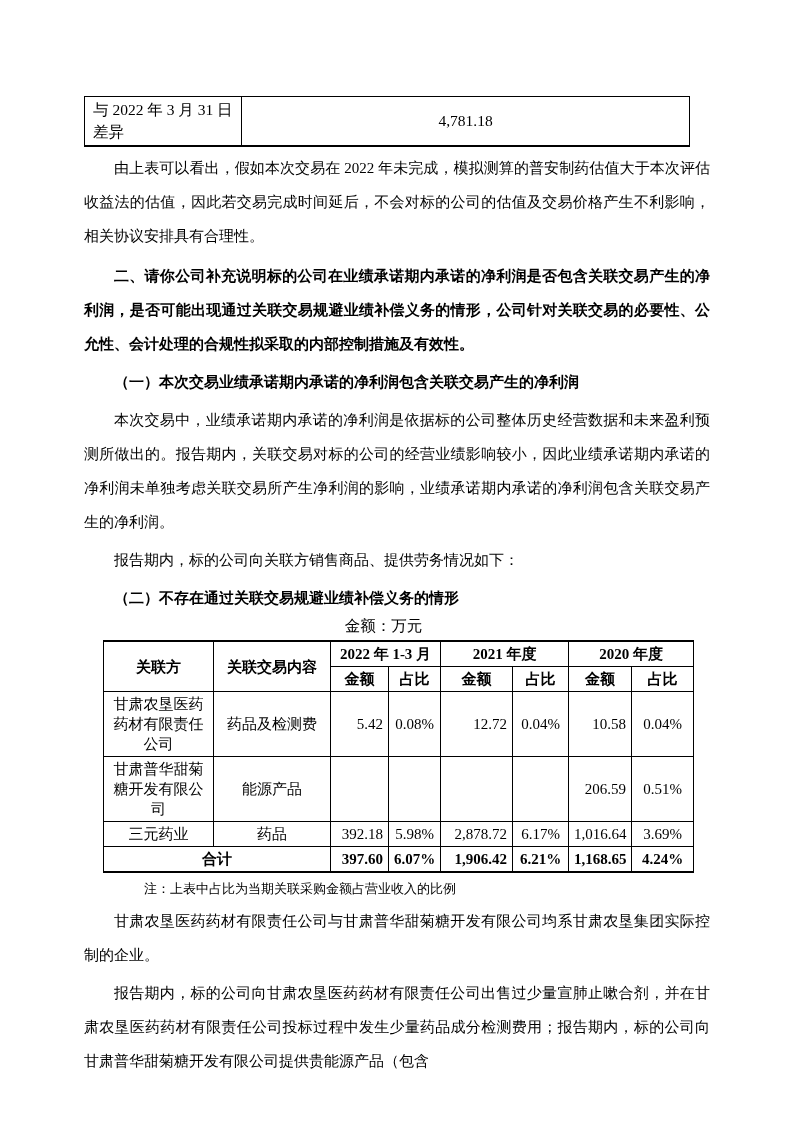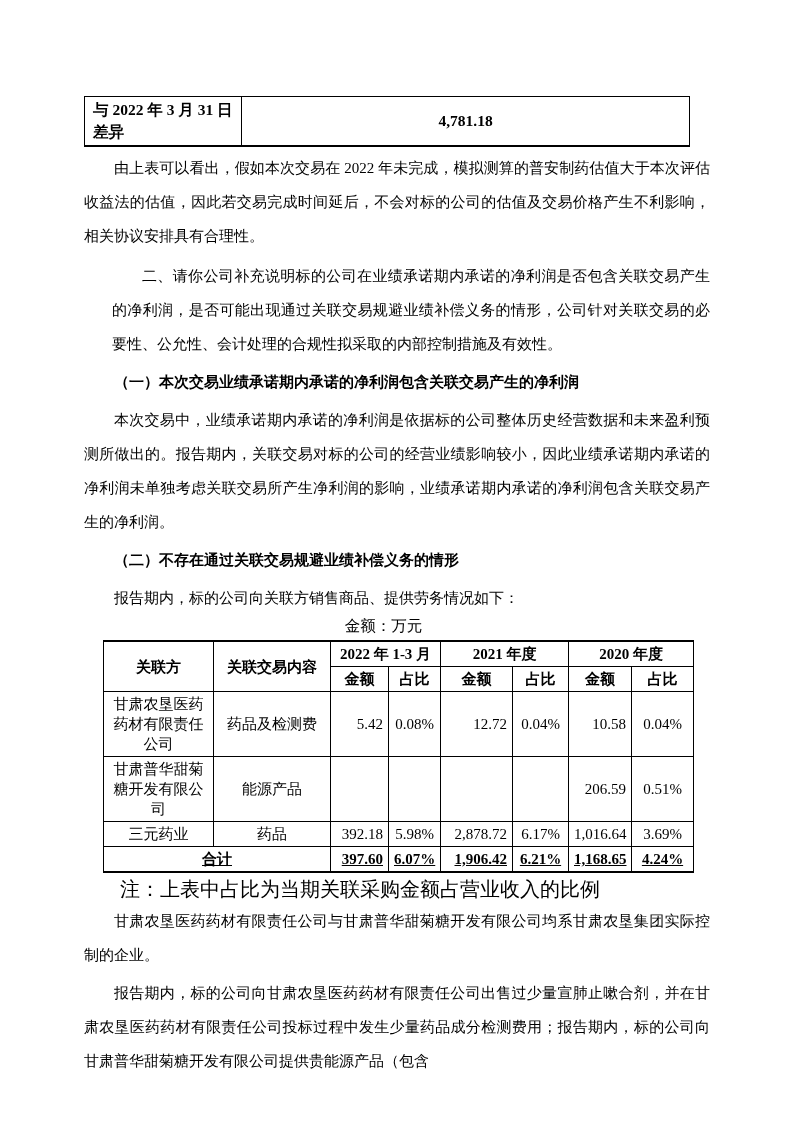--- a/index.html
+++ b/index.html
@@ -7,66 +7,66 @@
     width: 793px; height: 1122px;
     background: #ffffff; color: #000;
     font-family: "Liberation Serif", "DejaVu Serif", serif;
     overflow: hidden;
   }
   .doc { padding: 96px 83px 0 84px; }
 
   
   .frag-table {
     width: 606px; border-collapse: collapse; table-layout: fixed;
-    font-size: 15.5px; font-weight: bold;
+    font-size: 15.5px; font-weight: normal;
   }
   .frag-table td {
     border: 1px solid #000;
     border-bottom: 2.5px solid #000;
     padding: 2px 8px; line-height: 22px;
   }
   .frag-label { width: 140px; text-align: left; }
   .frag-value { text-align: center; }
 
   
   .para {
     font-size: 15px; line-height: 34px;
     text-align: justify; text-indent: 2em;
     margin: 4px 0 0 0;
   }
-  .h-main { font-weight: normal; margin-top: 6px; margin-left: 28px; }
+  .h-main { font-weight: bold; margin-top: 6px; }
   .h-sub  { font-weight: bold; }
   .amount-unit {
     font-size: 15.5px; line-height: 22px;
     text-align: center; margin: 0 27px 0 0;
   }
 
   
   .rp-table {
     width: 590px; margin: 3px 0 0 19px;
     border-collapse: collapse; table-layout: fixed;
     font-size: 15px;
   }
   .rp-table th, .rp-table td {
     border: 1px solid #000;
     padding: 2px 5px; line-height: 20px;
     overflow: hidden;
   }
   .rp-table tr.top-edge th { border-top: 2.5px solid #000; }
-  .rp-table tr.bottom-edge td { border-bottom: 2.5px solid #000; text-decoration: underline; }
+  .rp-table tr.bottom-edge td { border-bottom: 2.5px solid #000; }
   .rp-table th { font-weight: bold; text-align: center; }
   .cell-party, .cell-content { text-align: center; }
   .cell-amount { text-align: right; padding-right: 9px; }
   .cell-ratio  { text-align: center; }
   .total-row td { font-weight: bold; }
   .total-label { text-align: center; }
 
   .table-note {
-    font-size: 20px; line-height: 22px;
-    margin: 5px 0 0 36px;
+    font-size: 13px; line-height: 22px;
+    margin: 5px 0 0 60px;
   }
 </style>
 </head>
 <body>
 
 <div class="doc">
 
   <table class="frag-table">
     <tbody>
         <tr>
@@ -77,23 +77,23 @@
     </table>
 
   <p class="para">由上表可以看出，假如本次交易在 2022 年未完成，模拟测算的普安制药估值大于本次评估收益法的估值，因此若交易完成时间延后，不会对标的公司的估值及交易价格产生不利影响，相关协议安排具有合理性。</p>
 
   <p class="para h-main">二、请你公司补充说明标的公司在业绩承诺期内承诺的净利润是否包含关联交易产生的净利润，是否可能出现通过关联交易规避业绩补偿义务的情形，公司针对关联交易的必要性、公允性、会计处理的合规性拟采取的内部控制措施及有效性。</p>
 
   <p class="para h-sub">（一）本次交易业绩承诺期内承诺的净利润包含关联交易产生的净利润</p>
 
   <p class="para">本次交易中，业绩承诺期内承诺的净利润是依据标的公司整体历史经营数据和未来盈利预测所做出的。报告期内，关联交易对标的公司的经营业绩影响较小，因此业绩承诺期内承诺的净利润未单独考虑关联交易所产生净利润的影响，业绩承诺期内承诺的净利润包含关联交易产生的净利润。</p>
 
+  <p class="para">报告期内，标的公司向关联方销售商品、提供劳务情况如下：</p>
+
   <p class="para h-sub">（二）不存在通过关联交易规避业绩补偿义务的情形</p>
-
-  <p class="para">报告期内，标的公司向关联方销售商品、提供劳务情况如下：</p>
 
   <div class="amount-unit">金额：万元</div>
 
   <table class="rp-table">
     <colgroup>
       <col style="width:110px">
         <col style="width:117px">
       <col style="width:58px">
         <col style="width:52px">
       <col style="width:72px">

